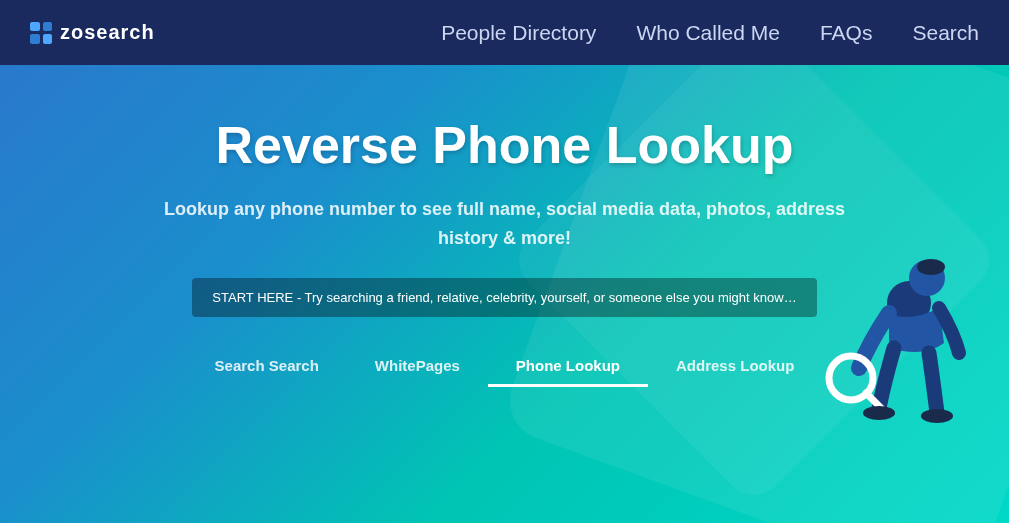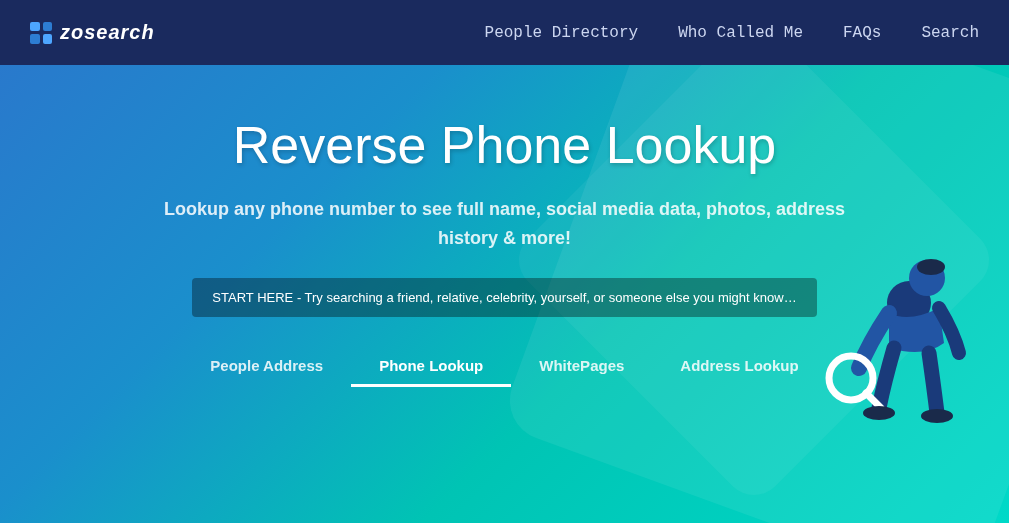--- a/index.html
+++ b/index.html
@@ -11,21 +11,20 @@
       display: flex;
       align-items: center;
       padding: 0 30px;
       height: 65px;
     }
     .logo-area {
       display: flex;
       align-items: center;
       gap: 8px;
       margin-right: auto;
-      font-style: italic;
     }
     .logo-grid {
       display: grid;
       grid-template-columns: 1fr 1fr;
       gap: 3px;
       width: 22px;
       height: 22px;
     }
     .logo-grid span {
       background: #4da6ff;
@@ -41,24 +40,23 @@
       font-weight: bold;
       letter-spacing: 1px;
     }
     .nav-links {
       display: flex;
       gap: 40px;
     }
     .nav-link {
       color: #ccd6f0;
       text-decoration: none;
-      font-size: 16px;
+      font-size: 21px;
       font-weight: 500;
       cursor: pointer;
-      font-family: Liberation Mono, monospace;
     }
 
     
     .hero {
       background: linear-gradient(135deg, #2979cc 0%, #1a8fcc 30%, #00c4b4 60%, #00d9c8 100%);
       position: relative;
       padding: 50px 60px 0 60px;
       min-height: 458px;
       overflow: hidden;
     }
@@ -87,21 +85,21 @@
     .hero-content {
       position: relative;
       z-index: 2;
       text-align: center;
       max-width: 700px;
       margin: 0 auto;
     }
     .hero-title {
       color: white;
       font-size: 52px;
-      font-weight: 400;
+      font-weight: 700;
       margin-bottom: 20px;
       text-shadow: 1px 2px 4px rgba(0,0,0,0.2);
     }
     .hero-subtitle {
       color: rgba(255,255,255,0.85);
       font-size: 18px;
       line-height: 1.6;
       margin-bottom: 25px;
       font-weight: bold;
     }
@@ -200,18 +198,18 @@
 
   <div class="hero-content">
     <h1 class="hero-title">Reverse Phone Lookup</h1>
     <p class="hero-subtitle">Lookup any phone number to see full name, social media data, photos, address history &amp; more!</p>
     <div class="start-banner">
       <span>START HERE - Try searching a friend, relative, celebrity, yourself, or someone else you might know…</span>
     </div>
   </div>
 
   <div class="tabs-bar">
-    <div class="tab-item">People Address</div>
+    <div class="tab-item">Search Search</div>
+    <div class="tab-item">WhitePages</div>
     <div class="tab-item active">Phone Lookup</div>
-    <div class="tab-item">WhitePages</div>
     <div class="tab-item">Address Lookup</div>
   </div>
 </div>
 
 </body></html>

